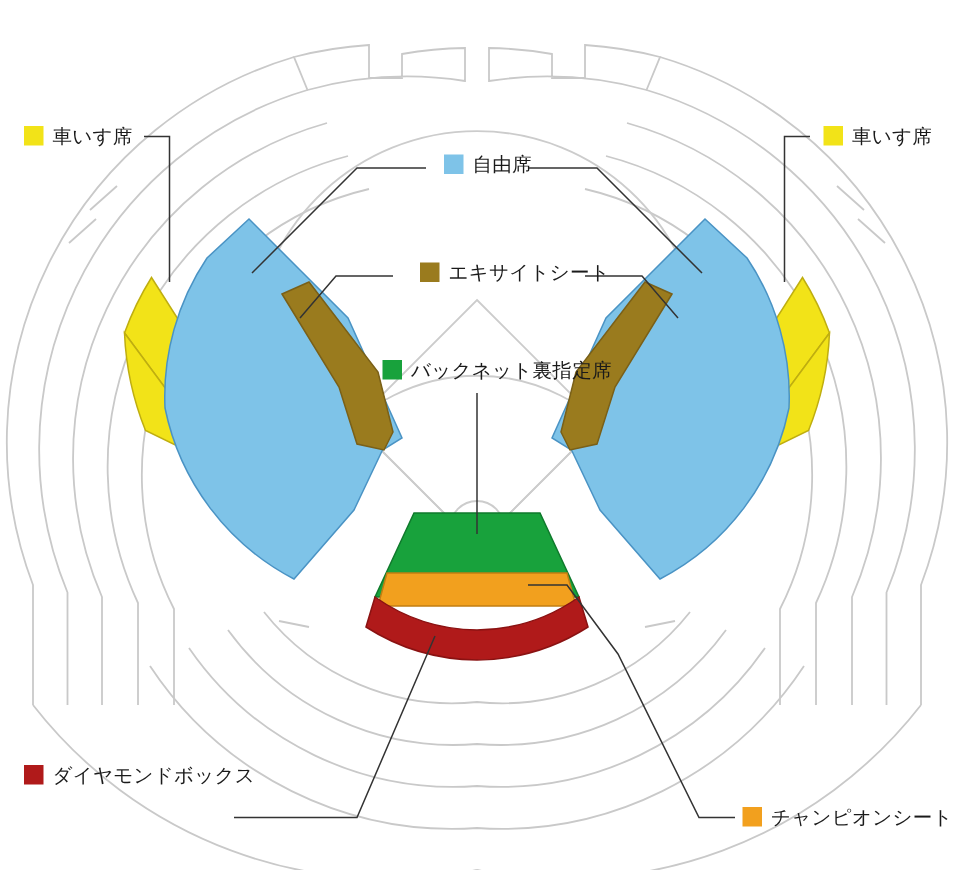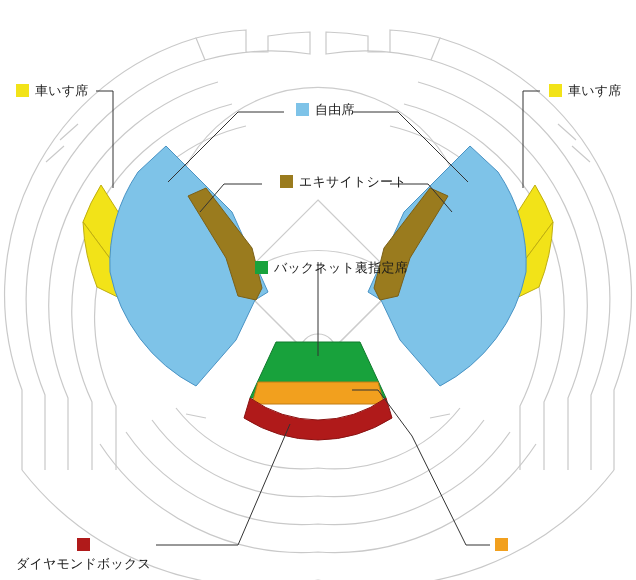--- a/index.html
+++ b/index.html
@@ -39,22 +39,22 @@
     font-weight: normal;
     color: #1a1a1a;
     letter-spacing: 0.2px;
     line-height: 1;
   }
   
   #legend-wheelchair-left { left: 16px;  top: 84px; }
   #legend-wheelchair-right{ left: 549px; top: 84px; }
   #legend-unreserved      { left: 296px; top: 103px; }
   #legend-excite          { left: 266px; top: 175px; margin-left: 14px; }
-  #legend-backnet         { left: 255px; top: 261px; }
-  #legend-diamondbox      { left: 16px;  top: 538px; flex-direction: column; }
+  #legend-backnet         { left: 255px; top: 240px; }
+  #legend-diamondbox      { left: 16px;  top: 510px; }
   #legend-champion        { left: 495px; top: 538px; }
 </style>
 </head>
 <body>
 
 <svg id="stadium-map" viewBox="0 0 636 580" xmlns="http://www.w3.org/2000/svg">
 
   <g fill="none" stroke="#c9c9c9" stroke-width="1.2">
 
     <path d="M 196 38 A 268 268 0 0 0 22 390 L 22 470"></path>
@@ -191,13 +191,14 @@
   <span class="legend-text">バックネット裏指定席</span>
 </div>
 
 <div class="legend-label" id="legend-diamondbox">
   <span class="legend-swatch" style="background:#B01A1A"></span>
   <span class="legend-text">ダイヤモンドボックス</span>
 </div>
 
 <div class="legend-label" id="legend-champion">
   <span class="legend-swatch" style="background:#F2A01E"></span>
+  <span class="legend-text">チャンピオンシート</span>
 </div>
 
 </body></html>

